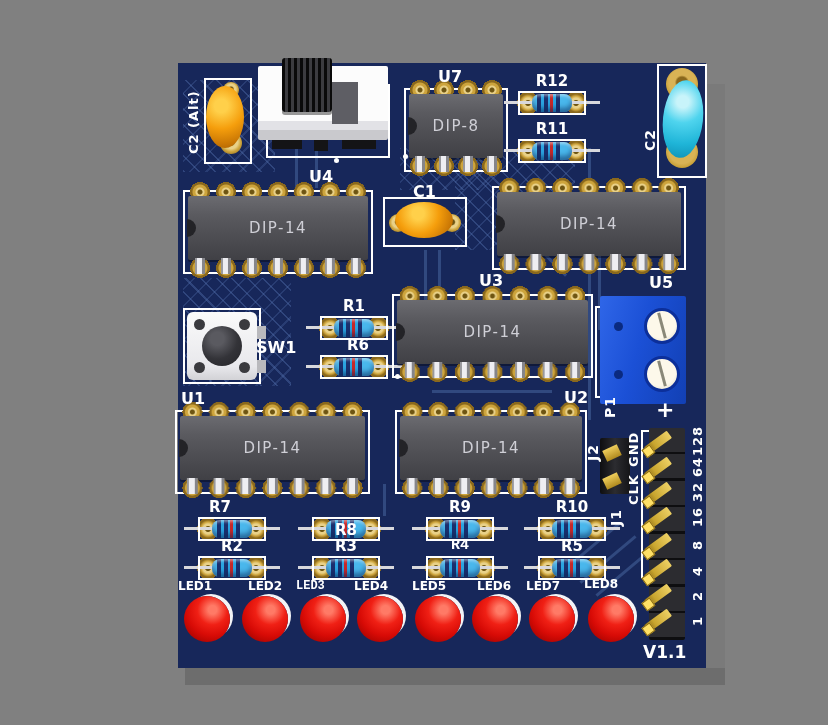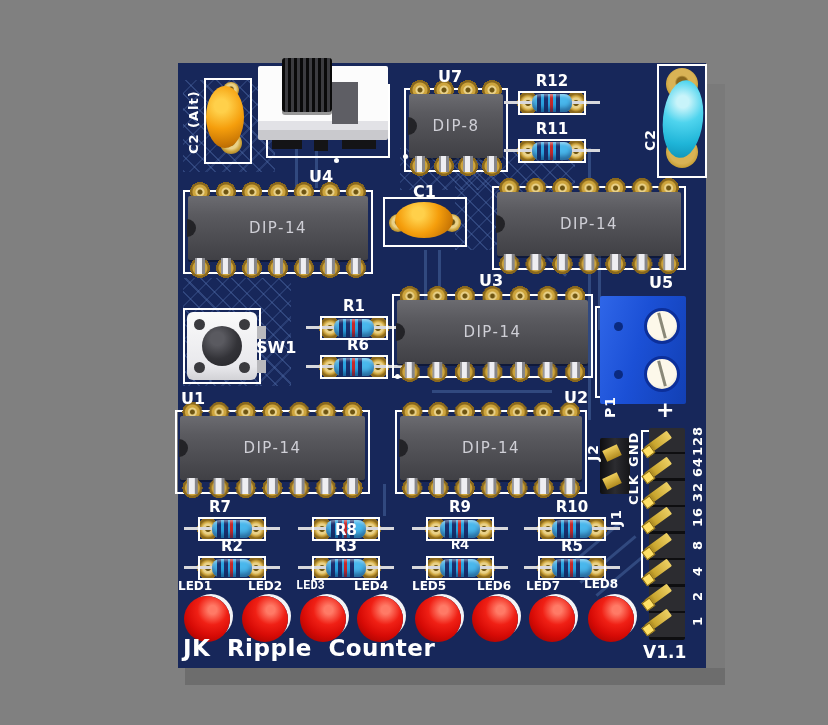--- a/index.html
+++ b/index.html
@@ -319,16 +319,15 @@
   <div class="led" style="left:357px;top:596px;"></div>
   <div class="led-label" style="left:412px;top:579px;">LED5</div>
   <div class="led" style="left:415px;top:596px;"></div>
   <div class="led-label" style="left:469px;top:579px;margin-left:8px;">LED6</div>
   <div class="led" style="left:472px;top:596px;"></div>
   <div class="led-label" style="left:526px;top:579px;">LED7</div>
   <div class="led" style="left:529px;top:596px;"></div>
   <div class="led-label" style="left:584px;top:577px;">LED8</div>
   <div class="led" style="left:588px;top:596px;"></div>
 
-  <div class="slabel" style="left:183px;top:636px;font-size:23px;letter-spacing:.5px;word-spacing:8px;">JK Ripple Counter</div>
   <div class="slabel" style="left:643px;top:643px;font-size:17px;">V1.1</div>
 
 </div>
 
 </body></html>

